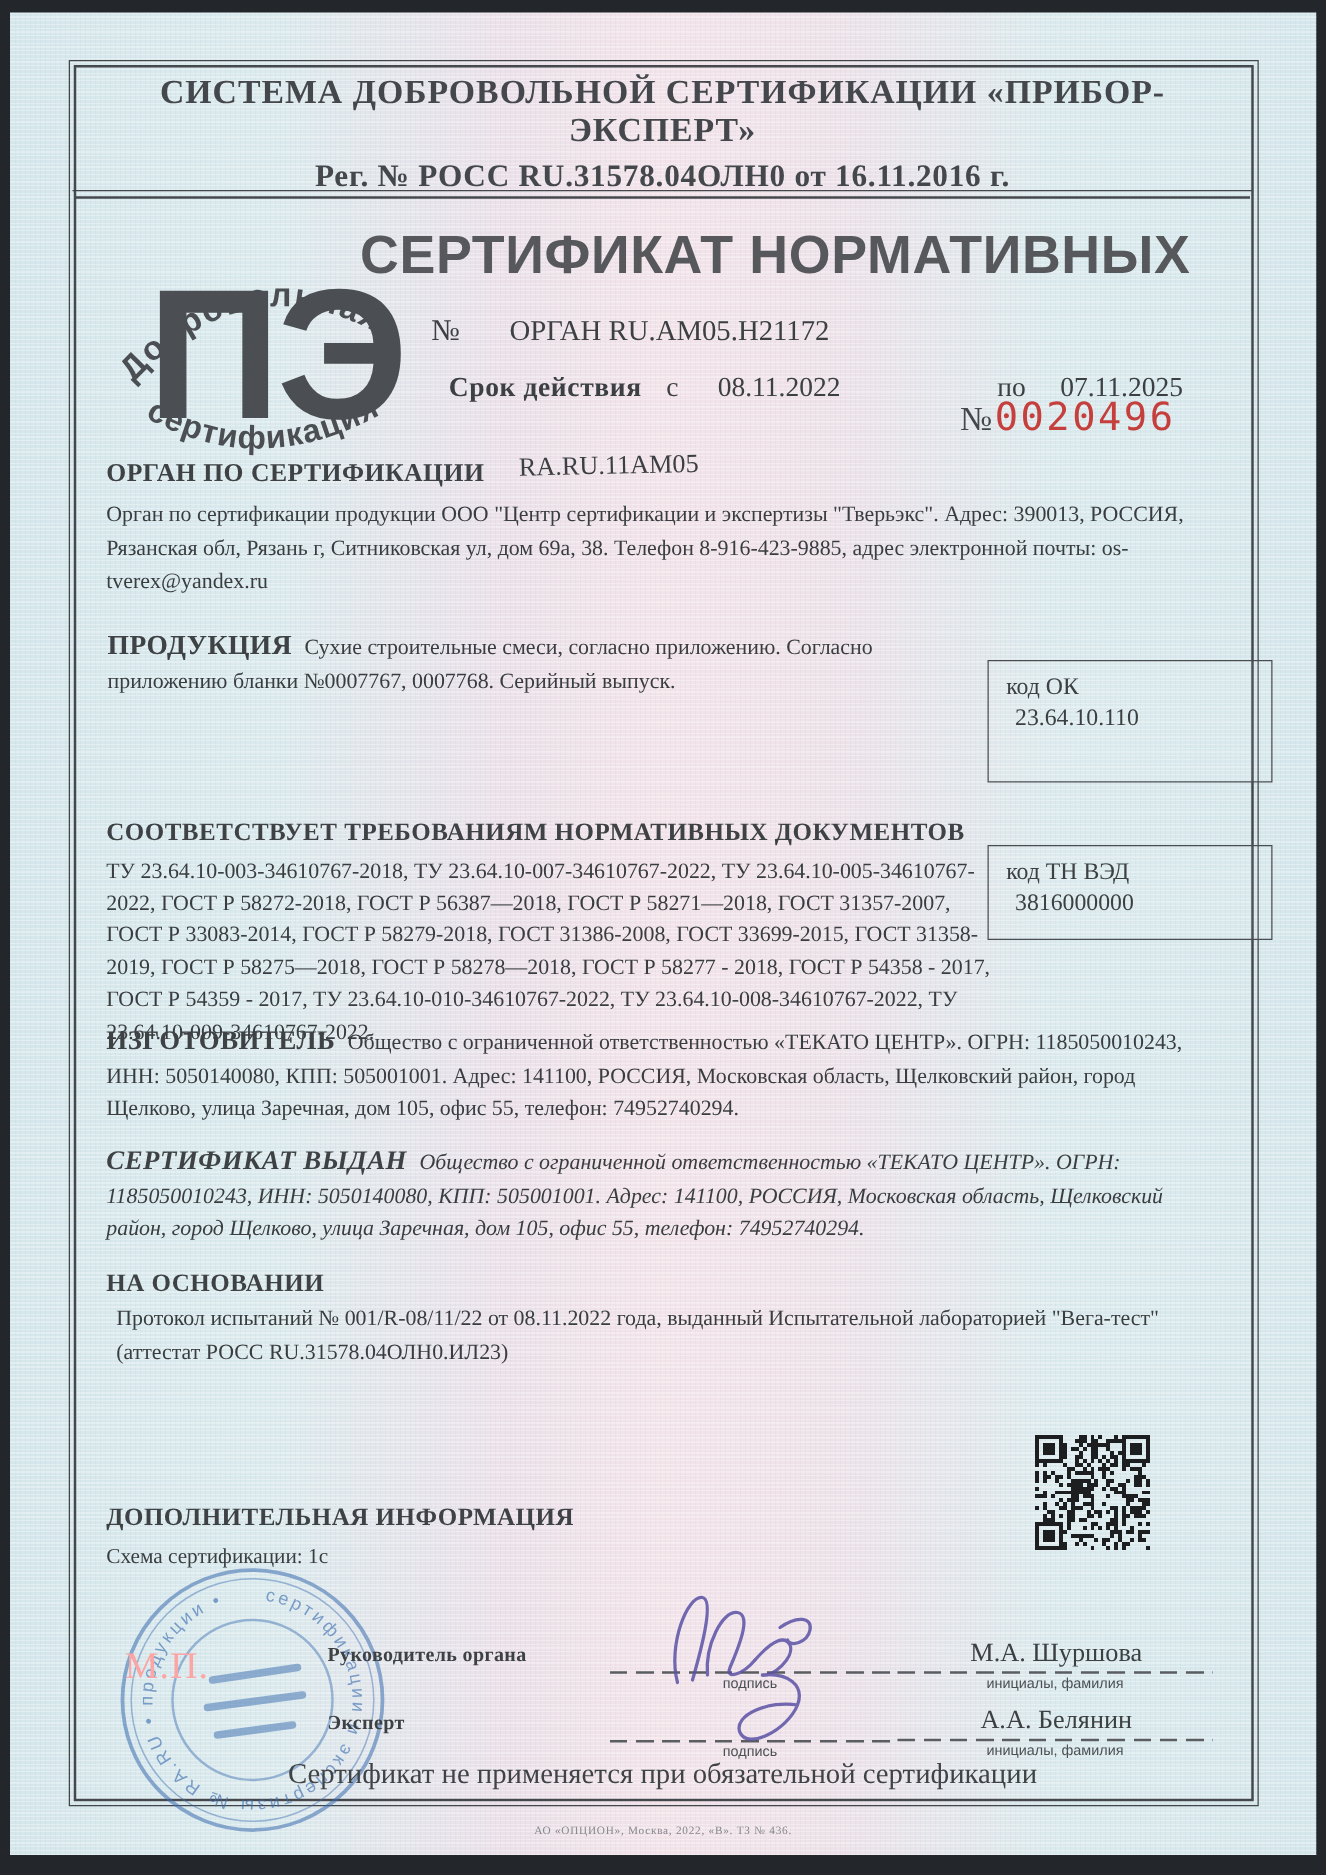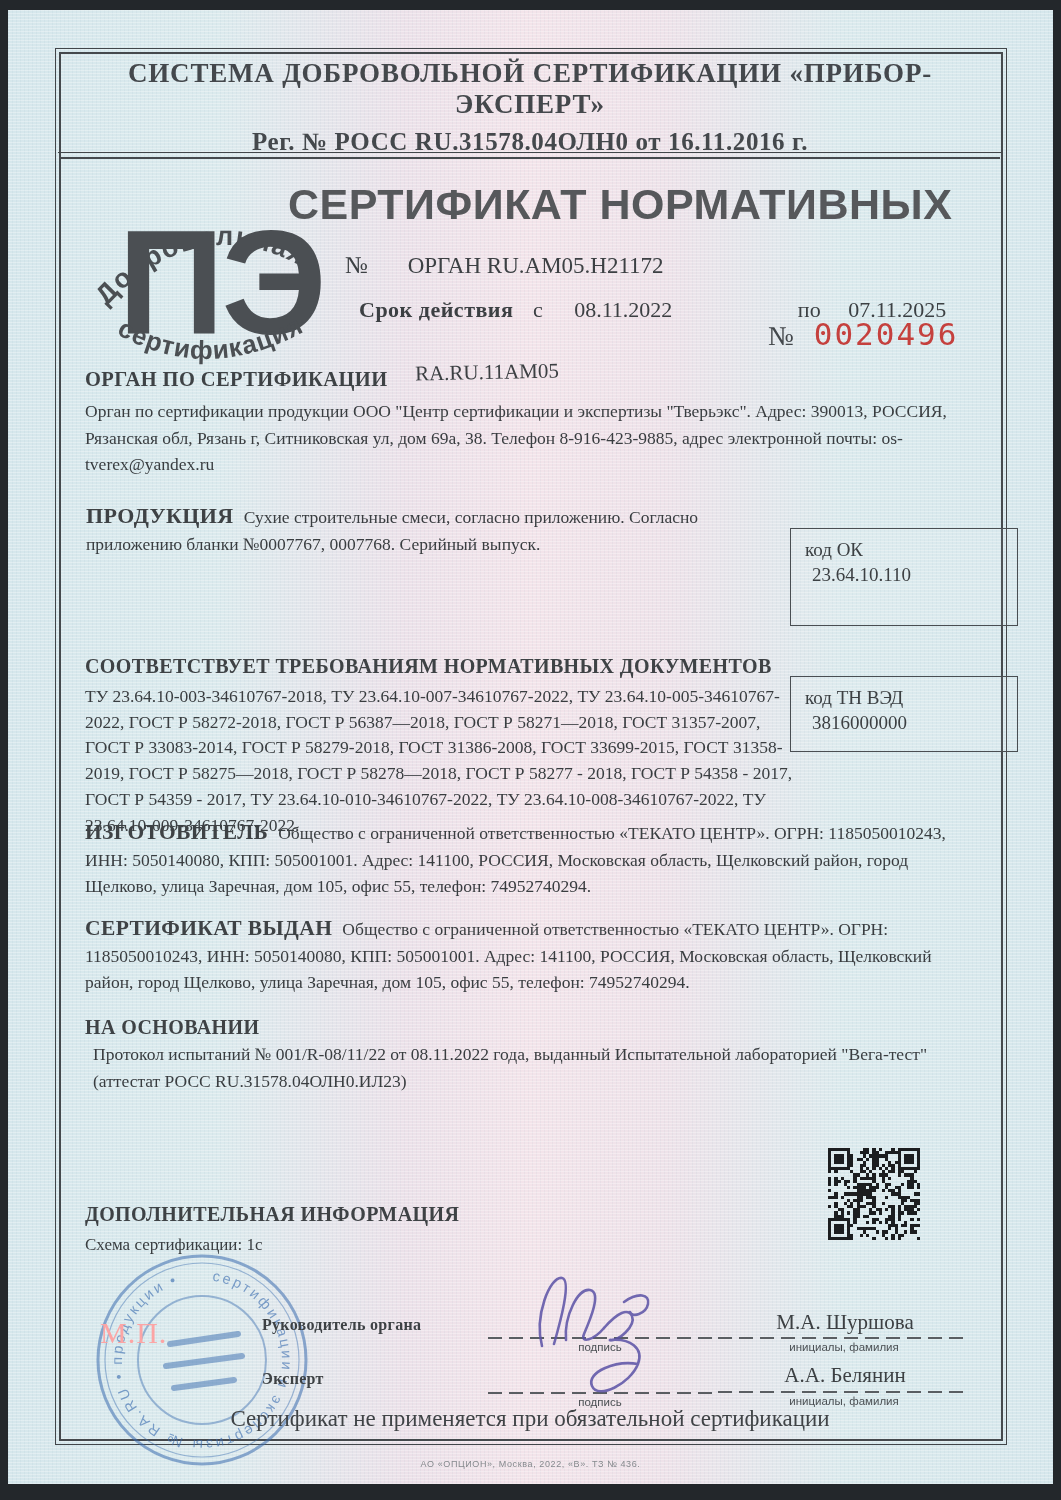--- a/index.html
+++ b/index.html
@@ -19,35 +19,35 @@
   .hdr-l2{font-size:25px;font-weight:bold;margin-top:8px;letter-spacing:.6px;}
   .hdr-sep1{left:58px;top:152px;width:944px;border-top:1.5px solid #42464a;}
   .hdr-sep2{left:60px;top:157px;width:940px;border-top:2px solid #45494d;}
   .title{left:288px;top:180px;width:700px;font-family:"Liberation Sans",sans-serif;
          font-weight:bold;font-size:43px;color:#56585b;letter-spacing:.5px;white-space:nowrap;}
   .numrow{left:345px;top:252px;font-size:23px;color:#3c4043;}
   .numrow .nosign{font-size:24px;margin-right:34px;}
   .validrow{left:343px;top:297px;font-size:22px;color:#3c4043;}
   .validrow b{letter-spacing:.5px;margin-left:16px;}
   .rednum{left:768px;top:316px;font-size:27px;color:#44484c;}
-  .rednum .digits{font-family:"DejaVu Sans Mono",monospace;font-size:31px;letter-spacing:2px;color:#c5403d;margin-left:20px;}
+  .rednum .digits{font-family:"DejaVu Sans Mono",monospace;font-size:31px;letter-spacing:2px;color:#c5403d;margin-left:2px;}
   .h-sec{font-weight:bold;color:#3e4245;letter-spacing:.4px;}
   .body-t{font-size:17.5px;line-height:1.52;color:#393d40;}
   .inline-h{font-weight:bold;font-size:20.5px;color:#3e4245;letter-spacing:.4px;margin-right:10px;}
   .codebox{border:1.5px solid #4a4e52;padding:10px 12px 0 14px;color:#3c4043;background:rgba(255,255,255,.06);}
   .codebox .lbl{font-size:19px;}
   .codebox .val{font-size:19px;margin-top:3px;margin-left:7px;}
   .sig-role{font-weight:bold;font-size:16px;color:#3d4144;letter-spacing:.3px;}
   .sig-line{height:2px;background:repeating-linear-gradient(90deg,#5a5e62 0 14px,rgba(0,0,0,0) 14px 21px);}
   .sig-cap{font-size:11.5px;color:#4b5054;text-align:center;font-family:"Liberation Sans",sans-serif;}
   .sig-name{font-size:21px;color:#3c4043;text-align:center;}
   .note{left:55px;top:1406px;width:950px;text-align:center;font-size:23px;color:#3f4346;}
   .mp{left:100px;top:1316px;font-size:30px;color:#fca5a5;letter-spacing:1px;}
   .fineprint{left:0;top:1459px;width:1061px;text-align:center;font-size:9px;color:#85898d;
-             font-family:Liberation Sans, sans-serif;letter-spacing:.6px;}
+             font-family:Liberation Serif, serif;letter-spacing:.6px;}
 </style>
 </head>
 <body>
 
 <div class="page">
   <div class="paper"></div>
 
   <div class="abs frame"></div>
 
   <div class="abs hdr">
@@ -107,21 +107,21 @@
     <div class="val">3816000000</div>
   </div>
 
   <div class="abs h-sec" style="left:85px;top:655px;font-size:20px;">СООТВЕТСТВУЕТ ТРЕБОВАНИЯМ НОРМАТИВНЫХ ДОКУМЕНТОВ</div>
   <div class="abs body-t" style="left:85px;top:684px;width:712px;line-height:1.47;">ТУ 23.64.10-003-34610767-2018, ТУ 23.64.10-007-34610767-2022, ТУ 23.64.10-005-34610767-2022, ГОСТ Р 58272-2018, ГОСТ Р 56387—2018, ГОСТ Р 58271—2018, ГОСТ 31357-2007, ГОСТ Р 33083-2014, ГОСТ Р 58279-2018, ГОСТ 31386-2008, ГОСТ 33699-2015, ГОСТ 31358-2019, ГОСТ Р 58275—2018, ГОСТ Р 58278—2018, ГОСТ Р 58277 - 2018, ГОСТ Р 54358 - 2017, ГОСТ Р 54359 - 2017, ТУ 23.64.10-010-34610767-2022, ТУ 23.64.10-008-34610767-2022, ТУ 23.64.10-009-34610767-2022.</div>
 
   <div class="abs" style="left:85px;top:820px;width:888px;">
     <span class="inline-h" style="font-size:21.5px;">ИЗГОТОВИТЕЛЬ</span><span class="body-t">Общество с ограниченной ответственностью «ТЕКАТО ЦЕНТР». ОГРН: 1185050010243, ИНН: 5050140080, КПП: 505001001. Адрес: 141100, РОССИЯ, Московская область, Щелковский район, город Щелково, улица Заречная, дом 105, офис 55, телефон: 74952740294.</span>
   </div>
 
-  <div class="abs" style="left:85px;top:916px;width:888px;">
+  <div class="abs" style="left:85px;top:916px;width:888px;font-style:italic;">
     <span class="inline-h" style="font-size:21.5px;">СЕРТИФИКАТ ВЫДАН</span><span class="body-t">Общество с ограниченной ответственностью «ТЕКАТО ЦЕНТР». ОГРН: 1185050010243, ИНН: 5050140080, КПП: 505001001. Адрес: 141100, РОССИЯ, Московская область, Щелковский район, город Щелково, улица Заречная, дом 105, офис 55, телефон: 74952740294.</span>
   </div>
 
   <div class="abs h-sec" style="left:85px;top:1016px;font-size:20px;">НА ОСНОВАНИИ</div>
   <div class="abs body-t" style="left:93px;top:1041px;width:878px;">Протокол испытаний № 001/R-08/11/22 от 08.11.2022 года, выданный Испытательной лабораторией "Вега-тест" (аттестат РОСС RU.31578.04ОЛН0.ИЛ23)</div>
 
   <div class="abs h-sec" style="left:85px;top:1203px;font-size:20px;">ДОПОЛНИТЕЛЬНАЯ ИНФОРМАЦИЯ</div>
   <div class="abs body-t" style="left:85px;top:1232px;font-size:17px;">Схема сертификации: 1с</div>
 
   <div class="abs" style="left:828px;top:1148px;width:92px;height:92px;">

